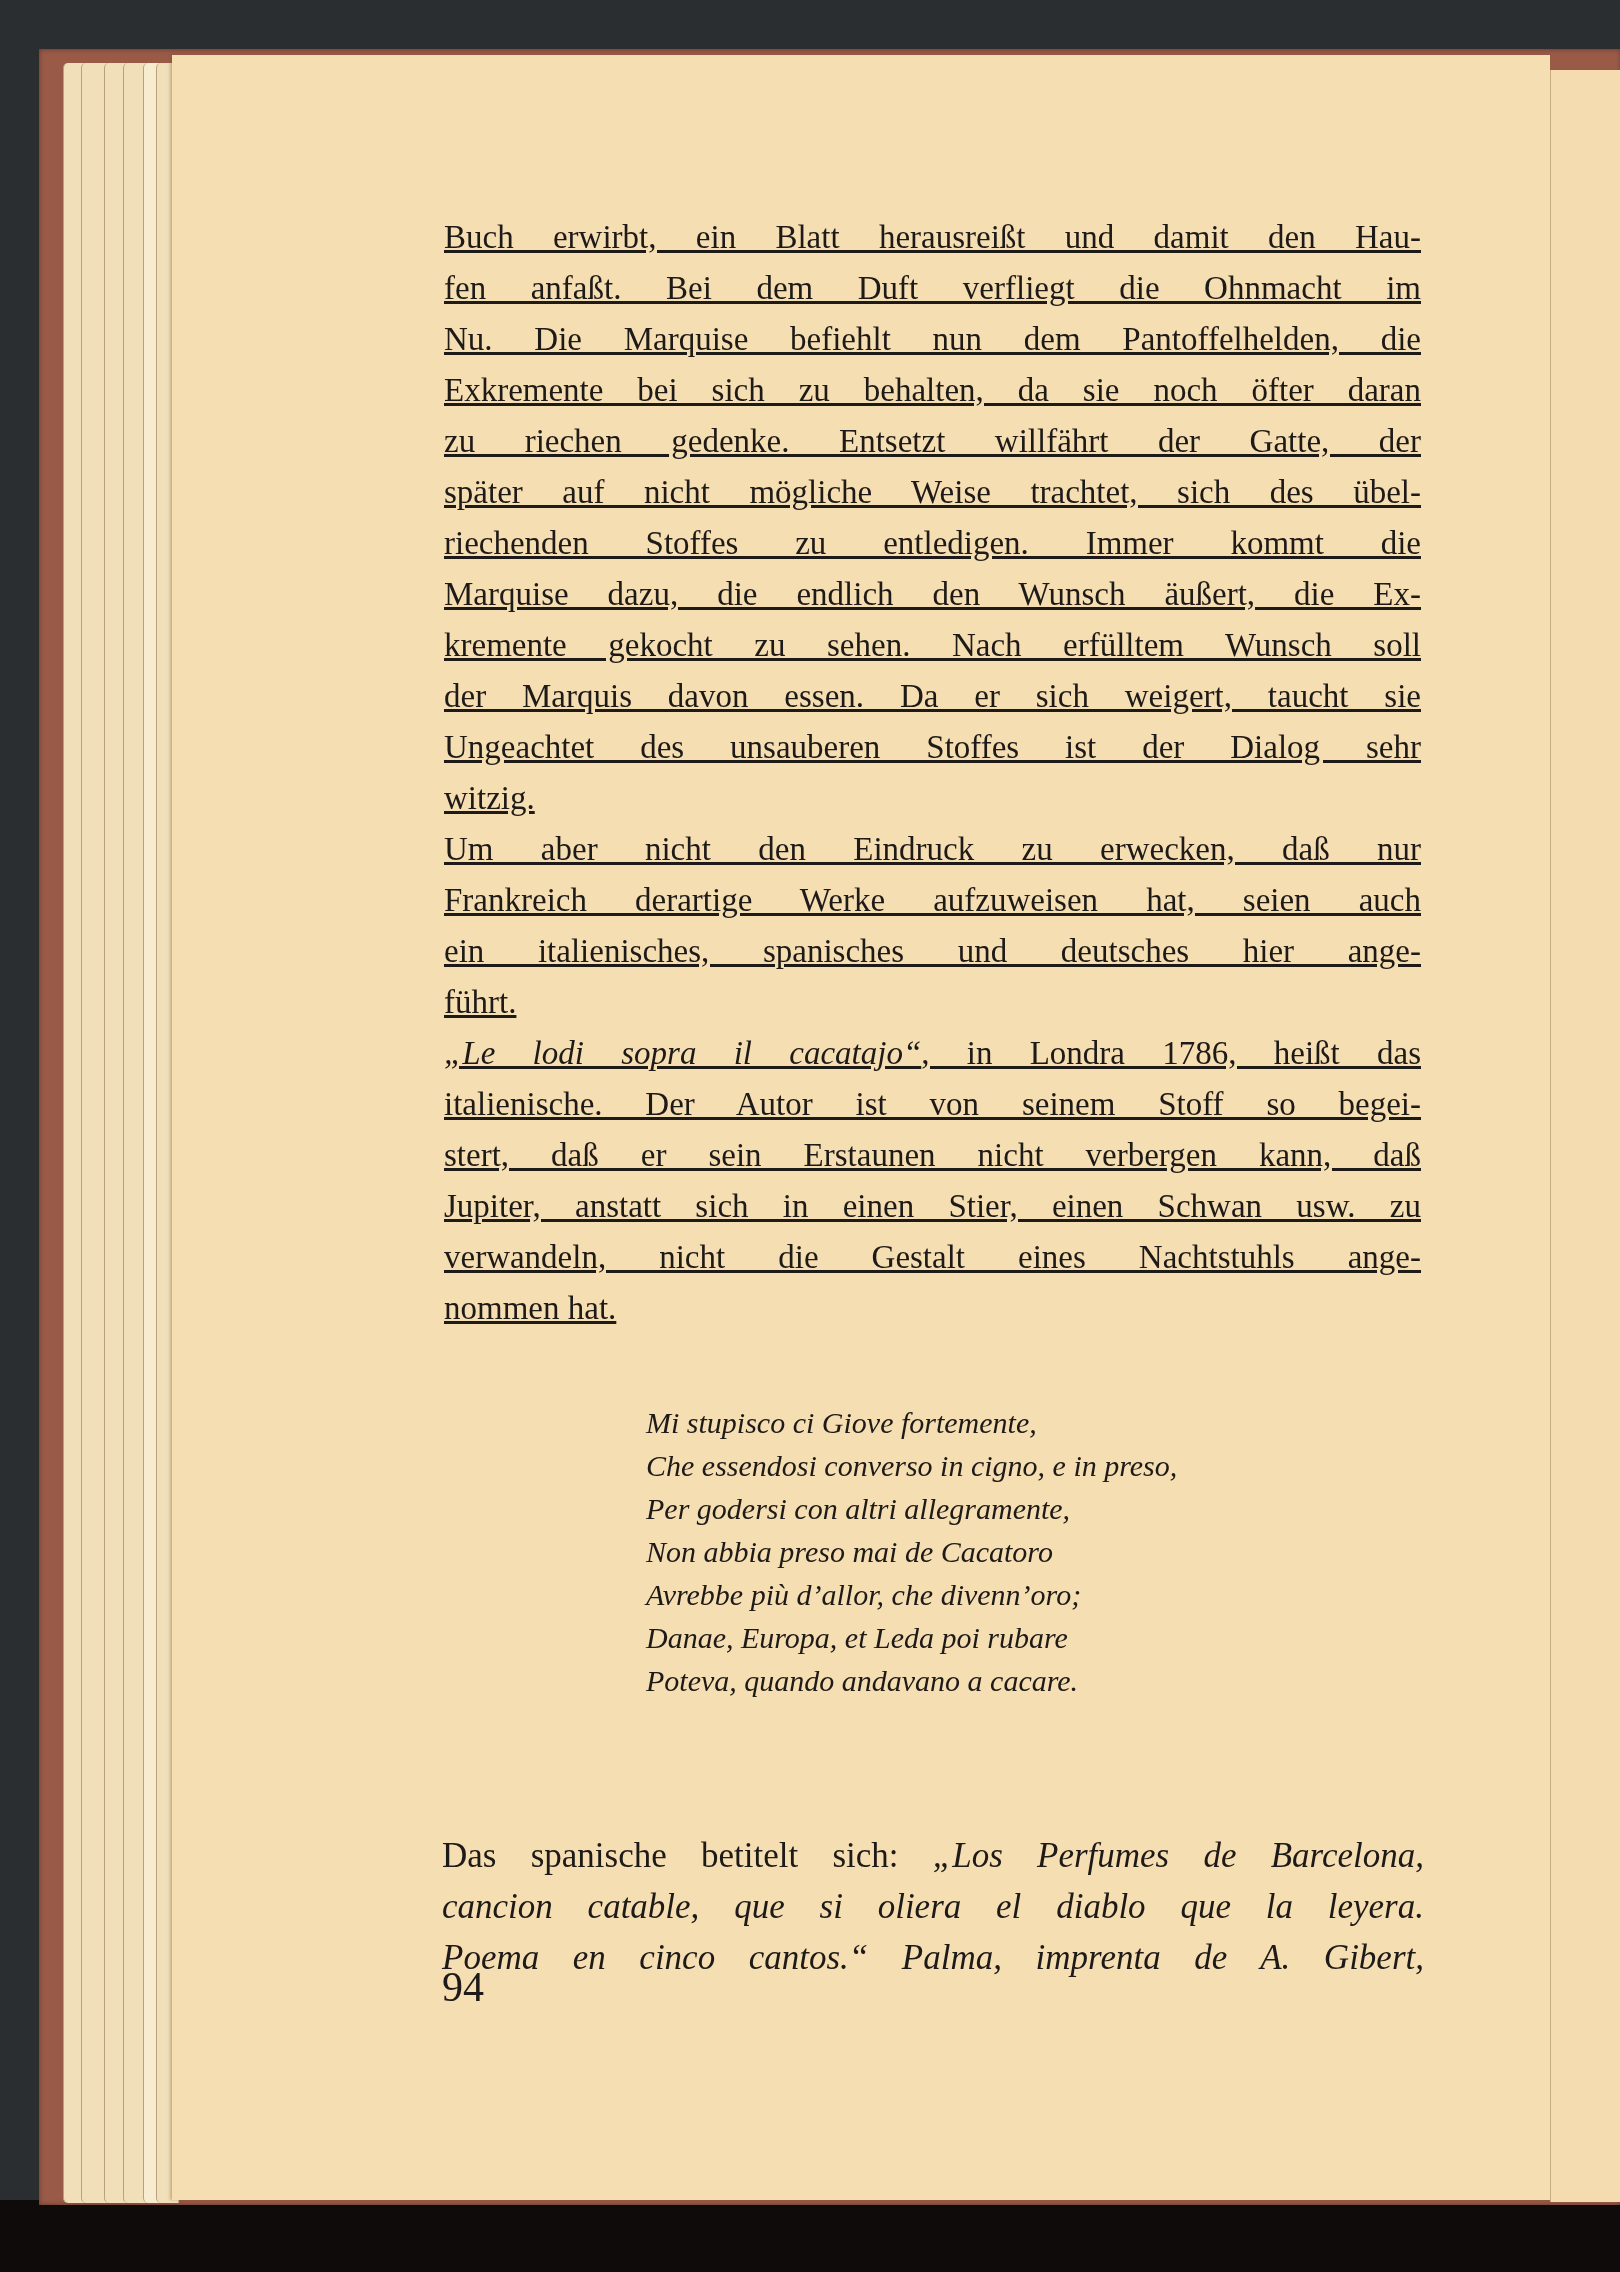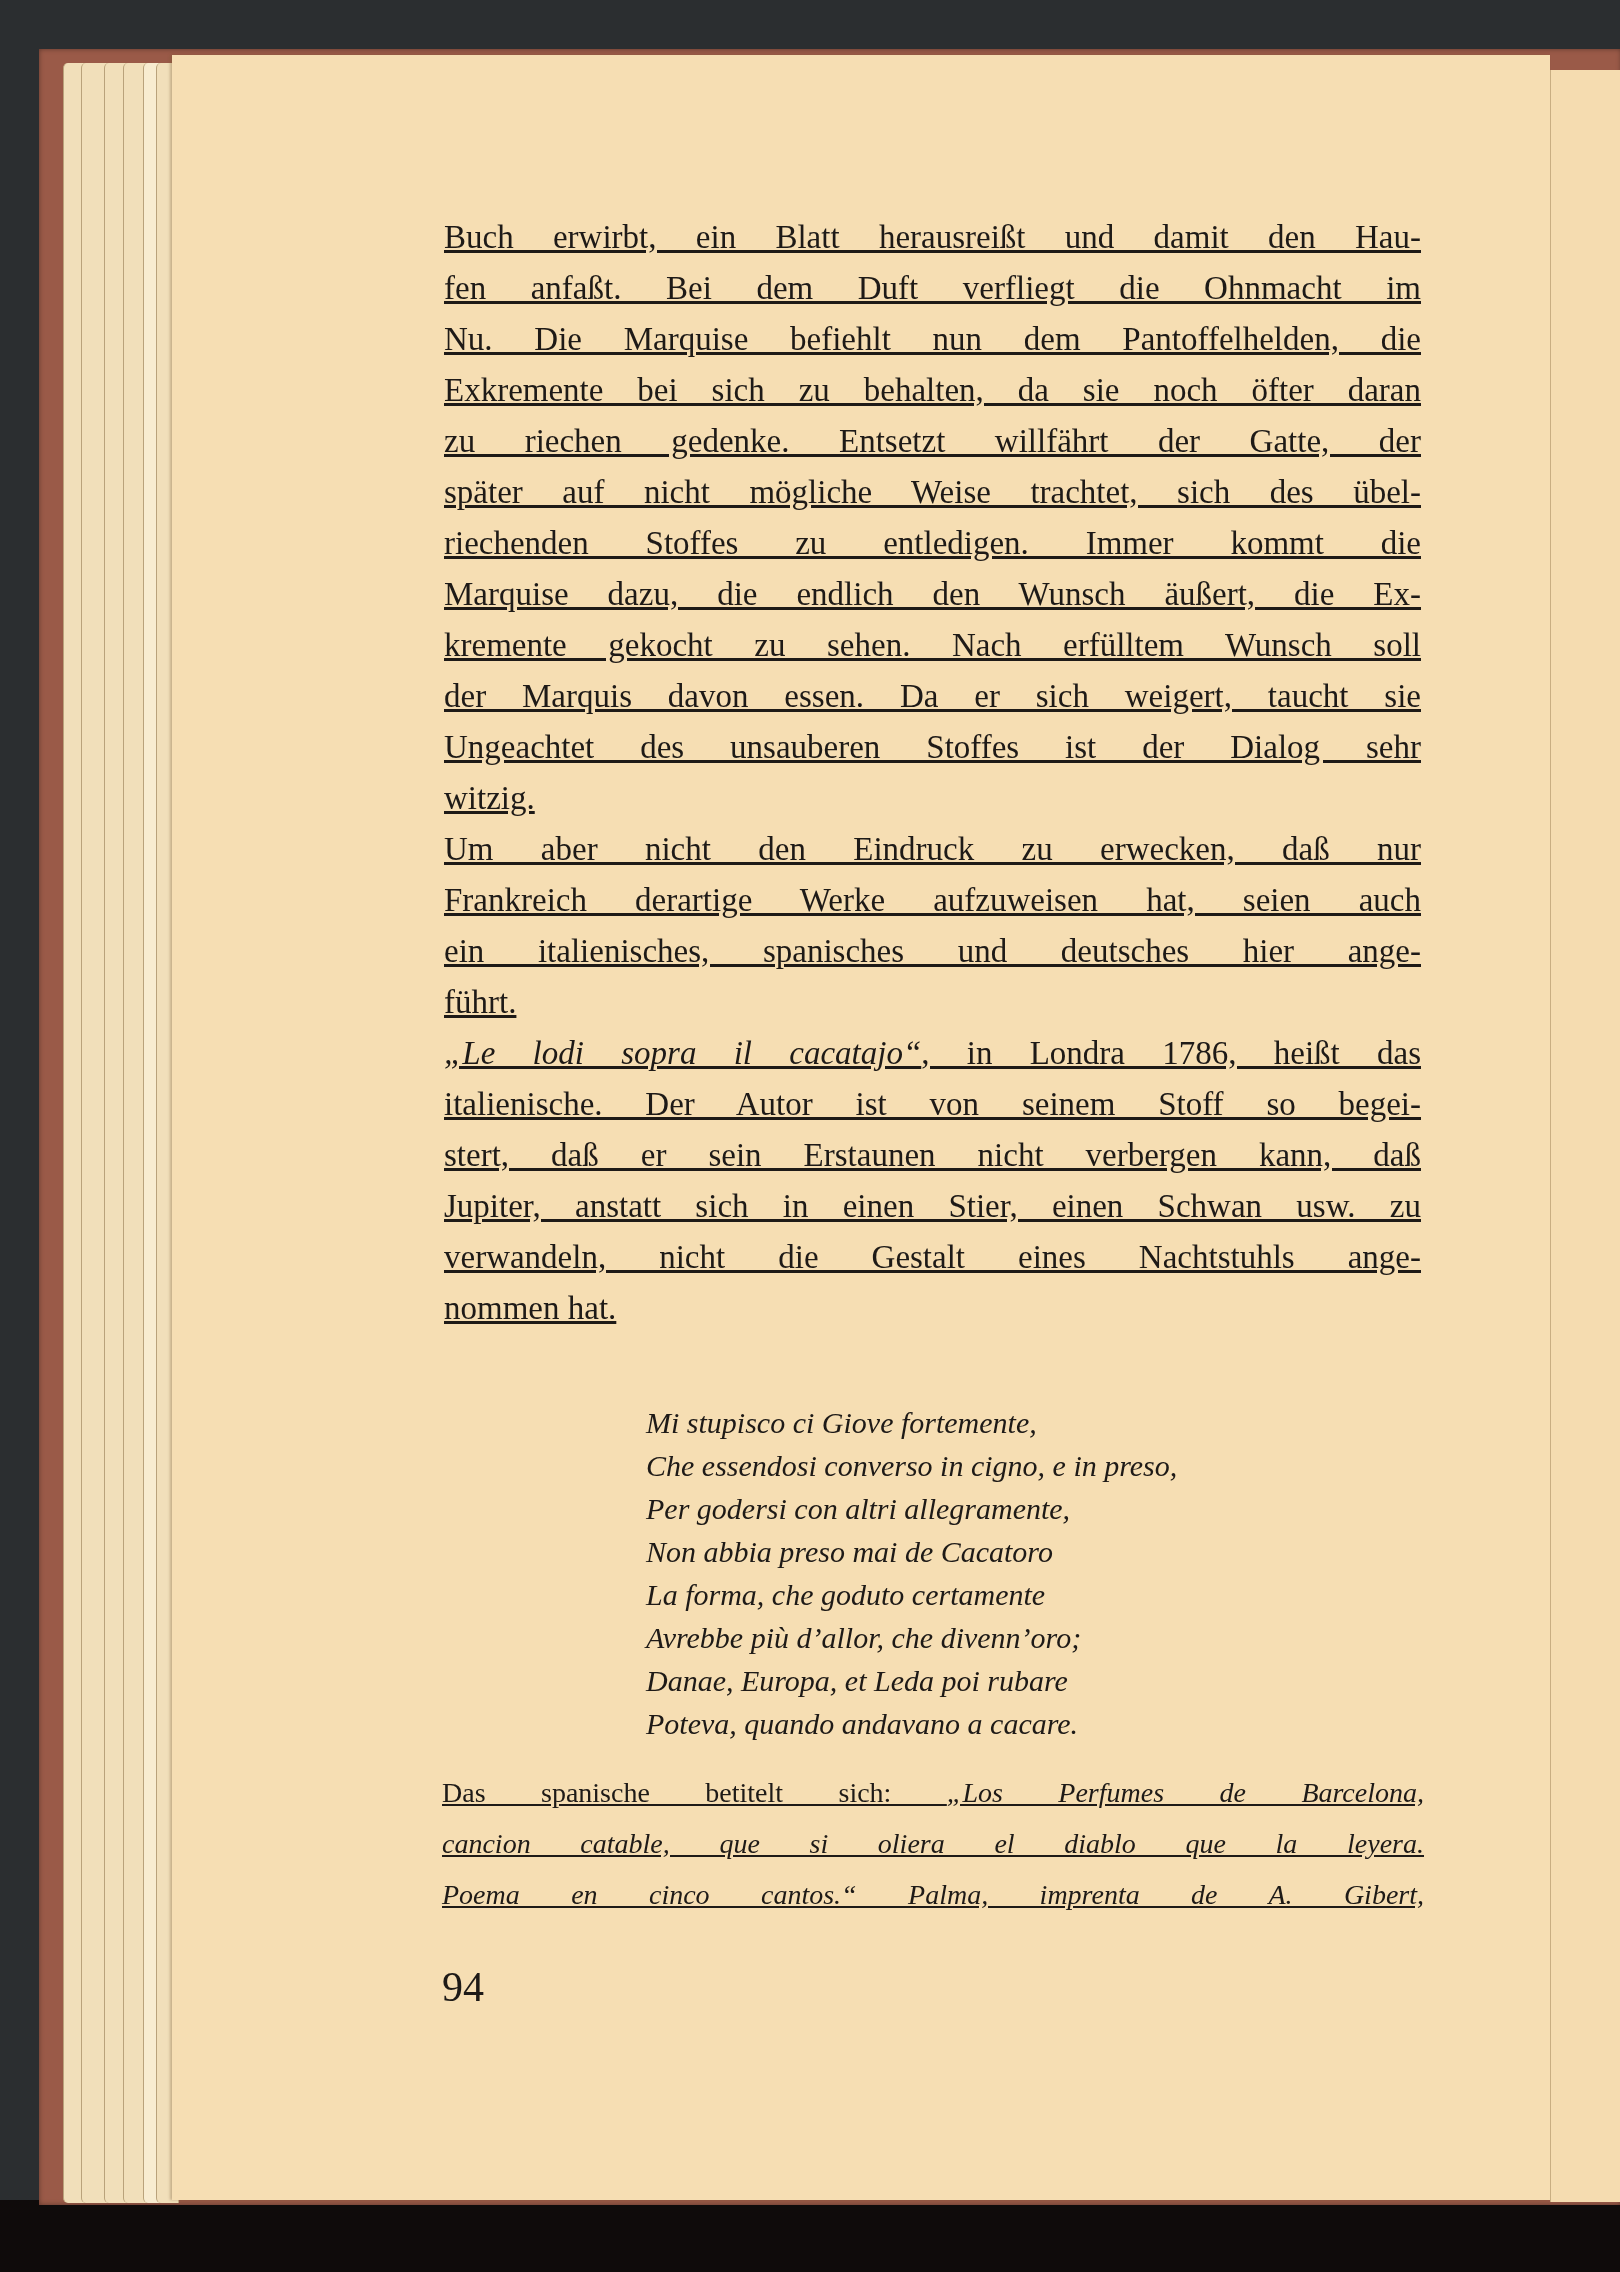--- a/index.html
+++ b/index.html
@@ -43,22 +43,22 @@
   .text-block p { margin: 0; text-decoration: underline; }
   .line { display: block; text-align: justify; text-align-last: justify; white-space: nowrap; }
   .line.last { text-align-last: left; }
   .it { font-style: italic; }
   .verse {
     position: absolute; left: 646px; top: 1401px; width: 729px;
     font-style: italic; font-size: 30px; line-height: 43px; color: #1e1a17;
   }
   .verse-line { display: block; white-space: nowrap; }
   .tail {
-    position: absolute; left: 442px; top: 1767px; width: 982px;
-    font-size: 28px; line-height: 51px; color: #1e1a17; text-decoration: underline;
+    position: absolute; left: 442px; top: 1830px; width: 982px;
+    font-size: 35px; line-height: 51px; color: #1e1a17;
   }
   .page-number {
     position: absolute; left: 442px; top: 1963px;
     font-size: 42px; color: #1e1a17;
   }
 </style>
 </head>
 <body>
 
 <div class="backdrop-bottom"></div>
@@ -103,21 +103,20 @@
     <span class="line">verwandeln, nicht die Gestalt eines Nachtstuhls ange-</span>
     <span class="line last">nommen hat.</span>
   </p>
 </div>
 
 <div class="verse">
   <span class="verse-line">Mi stupisco ci Giove fortemente,</span>
   <span class="verse-line">Che essendosi converso in cigno, e in preso,</span>
   <span class="verse-line">Per godersi con altri allegramente,</span>
   <span class="verse-line">Non abbia preso mai de Cacatoro</span>
-  <span class="verse-line">La forma, che goduto certamente</span>
   <span class="verse-line">Avrebbe più d’allor, che divenn’oro;</span>
   <span class="verse-line">Danae, Europa, et Leda poi rubare</span>
   <span class="verse-line">Poteva, quando andavano a cacare.</span>
 </div>
 
 <div class="tail">
   <span class="line"><span>Das spanische betitelt sich: </span><span class="it">„Los Perfumes de Barcelona,</span></span>
   <span class="line it">cancion catable, que si oliera el diablo que la leyera.</span>
   <span class="line it">Poema en cinco cantos.“ Palma, imprenta de A. Gibert,</span>
 </div>

